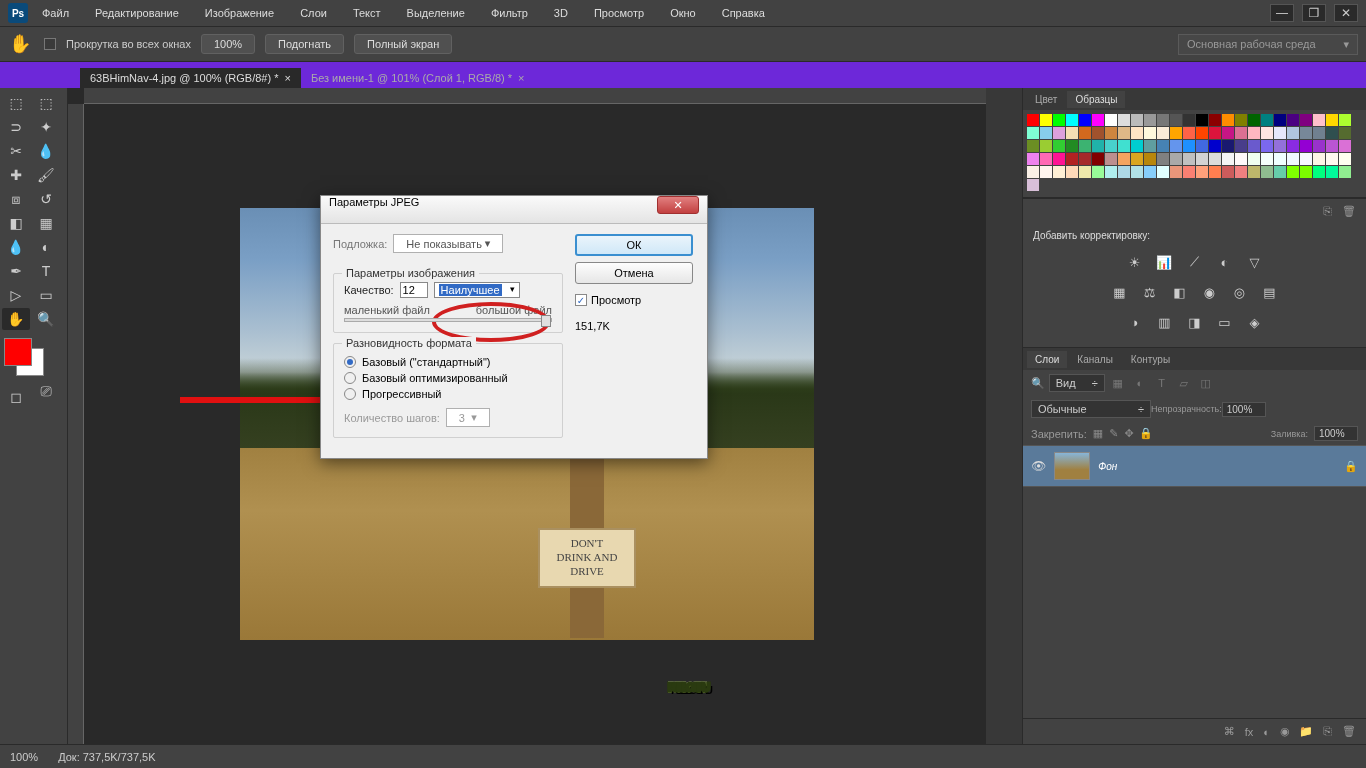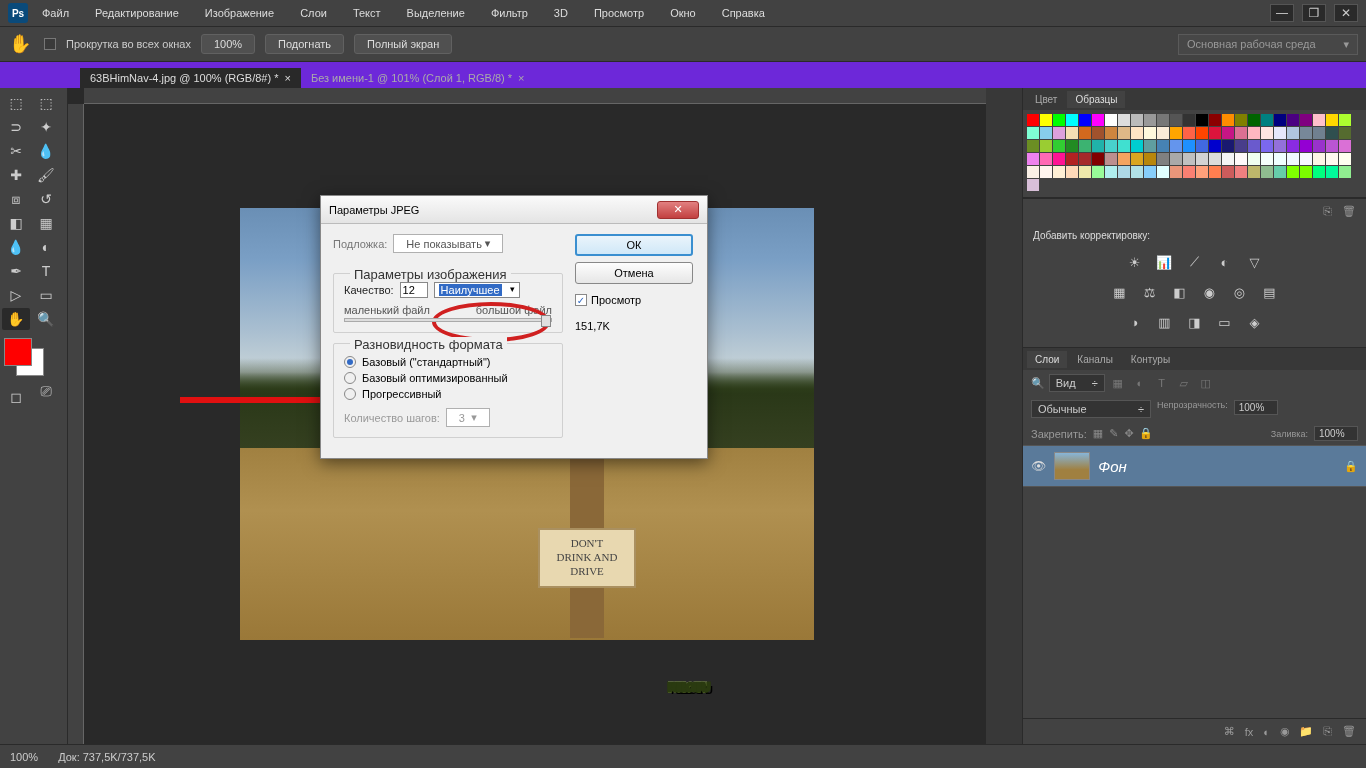--- a/index.html
+++ b/index.html
@@ -41,43 +41,43 @@
 .swatch-grid{display:flex;flex-wrap:wrap;padding:4px;gap:1px}
 .sw{width:12px;height:12px}
 .corrections-panel{border-bottom:1px solid #2a2a2a;padding-bottom:10px}
 .corr-title{padding:6px 10px;color:#ddd;font-size:10px}
 .corr-icons{display:flex;justify-content:center;gap:10px;padding:6px;flex-wrap:wrap}
 .corr-ic{width:20px;height:18px;display:flex;align-items:center;justify-content:center;color:#ccc;font-size:13px}
 .layers-panel{flex:1;display:flex;flex-direction:column}
 .layer-filter{display:flex;align-items:center;gap:4px;padding:4px 8px}
 .filter-combo{background:#333;border:1px solid #555;padding:2px 6px;width:56px;color:#ccc;font-size:10px;display:flex;justify-content:space-between}
 .filter-ic{width:18px;height:16px;display:flex;align-items:center;justify-content:center;color:#777;font-size:11px}
-.blend-row{display:flex;align-items:flex-start;gap:6px;padding:4px 8px}
+.blend-row{display:flex;align-items:center;gap:0;padding:4px 8px}
 .blend-combo{background:#333;border:1px solid #555;padding:2px 6px;width:120px;color:#ccc;font-size:10px;display:flex;justify-content:space-between}
 .opac-label{color:#999;font-size:9px}
 .opac-val{background:#333;border:1px solid #555;padding:1px 4px;width:44px;color:#ccc;font-size:10px}
 .lock-row{display:flex;align-items:center;gap:6px;padding:4px 8px;color:#999;font-size:10px}
 .lock-ic{font-size:11px;color:#888}
 .layer-item{display:flex;align-items:center;gap:8px;padding:6px 8px;background:#5a7a9a;border-top:1px solid #555;border-bottom:1px solid #555}
 .eye{font-size:12px;color:#ddd}
 .layer-thumb{width:36px;height:28px;background:linear-gradient(to bottom,#87b5d8 0%,#a08040 65%);border:1px solid #888}
-.layer-name{color:#fff;font-style:italic;font-size:15px}
+.layer-name{color:#fff;font-style:italic;font-size:10px}
 .layer-lock{margin-left:auto;color:#ddd;font-size:11px}
 .status-bar{position:absolute;bottom:0;left:0;right:0;height:24px;background:#424242;border-top:1px solid #2a2a2a;display:flex;align-items:center;padding:0 10px;gap:20px;color:#ccc;font-size:10px}
 
 .dialog{position:absolute;top:195px;left:320px;width:388px;background:#f0f0f0;border:1px solid #888;box-shadow:0 4px 16px rgba(0,0,0,0.5);color:#000}
-.dlg-title{height:28px;background:linear-gradient(to bottom,#fafafa,#e4e4e4);border-bottom:1px solid #bbb;display:flex;align-items:center;padding:0 8px;font-size:12px}
+.dlg-title{height:28px;background:linear-gradient(to bottom,#fafafa,#e4e4e4);border-bottom:1px solid #bbb;display:flex;align-items:flex-start;padding:0 8px;font-size:12px}
 .dlg-close{margin-left:auto;width:42px;height:18px;background:linear-gradient(to bottom,#e28080,#c24040);border:1px solid #a03030;border-radius:3px;color:#fff;display:flex;align-items:center;justify-content:center;font-size:11px}
 .dlg-body{padding:10px 12px;display:flex;gap:12px}
 .dlg-left{flex:1}
 .dlg-right{width:120px;display:flex;flex-direction:column;gap:6px}
 .dlg-row{display:flex;align-items:center;gap:6px;margin-bottom:20px;font-size:11px;color:#777}
 .dlg-combo{border:1px solid #b0b0b0;background:#fff;padding:2px 12px;font-size:11px;display:flex;justify-content:space-between;align-items:center;color:#555}
 .fieldset{border:1px solid #d0d0d0;border-radius:2px;padding:8px 10px 10px;margin-bottom:10px;position:relative}
-.legend{position:absolute;top:-7px;left:16px;background:#f0f0f0;padding:0 4px;font-size:13px;color:#333}
+.legend{position:absolute;top:-7px;left:8px;background:#f0f0f0;padding:0 4px;font-size:11px;color:#333}
 .quality-row{display:flex;align-items:center;gap:6px;font-size:11px}
 .q-label{color:#222}
 .q-input{width:28px;border:1px solid #888;padding:1px 2px;font-size:11px;text-align:left}
 .q-combo{border:1px solid #888;background:#fff;padding:1px 4px;width:86px;display:flex;align-items:flex-start;justify-content:space-between}
 .q-sel{background:#316ac5;color:#fff;padding:0 2px;font-size:11px}
 .red-circle{position:absolute;border:4px solid #d02020;border-radius:50%/50%;width:118px;height:40px;top:28px;left:98px;pointer-events:none}
 .slider-labels{display:flex;justify-content:space-between;font-size:9px;color:#555;margin-top:6px}
 .slider-track{height:4px;background:#ddd;border:1px solid #aaa;position:relative;margin-top:2px}
 .slider-thumb{position:absolute;right:0;top:-4px;width:10px;height:12px;background:#e0e0e0;border:1px solid #888}
 .radio-row{display:flex;align-items:center;gap:6px;margin:4px 0;font-size:11px}

